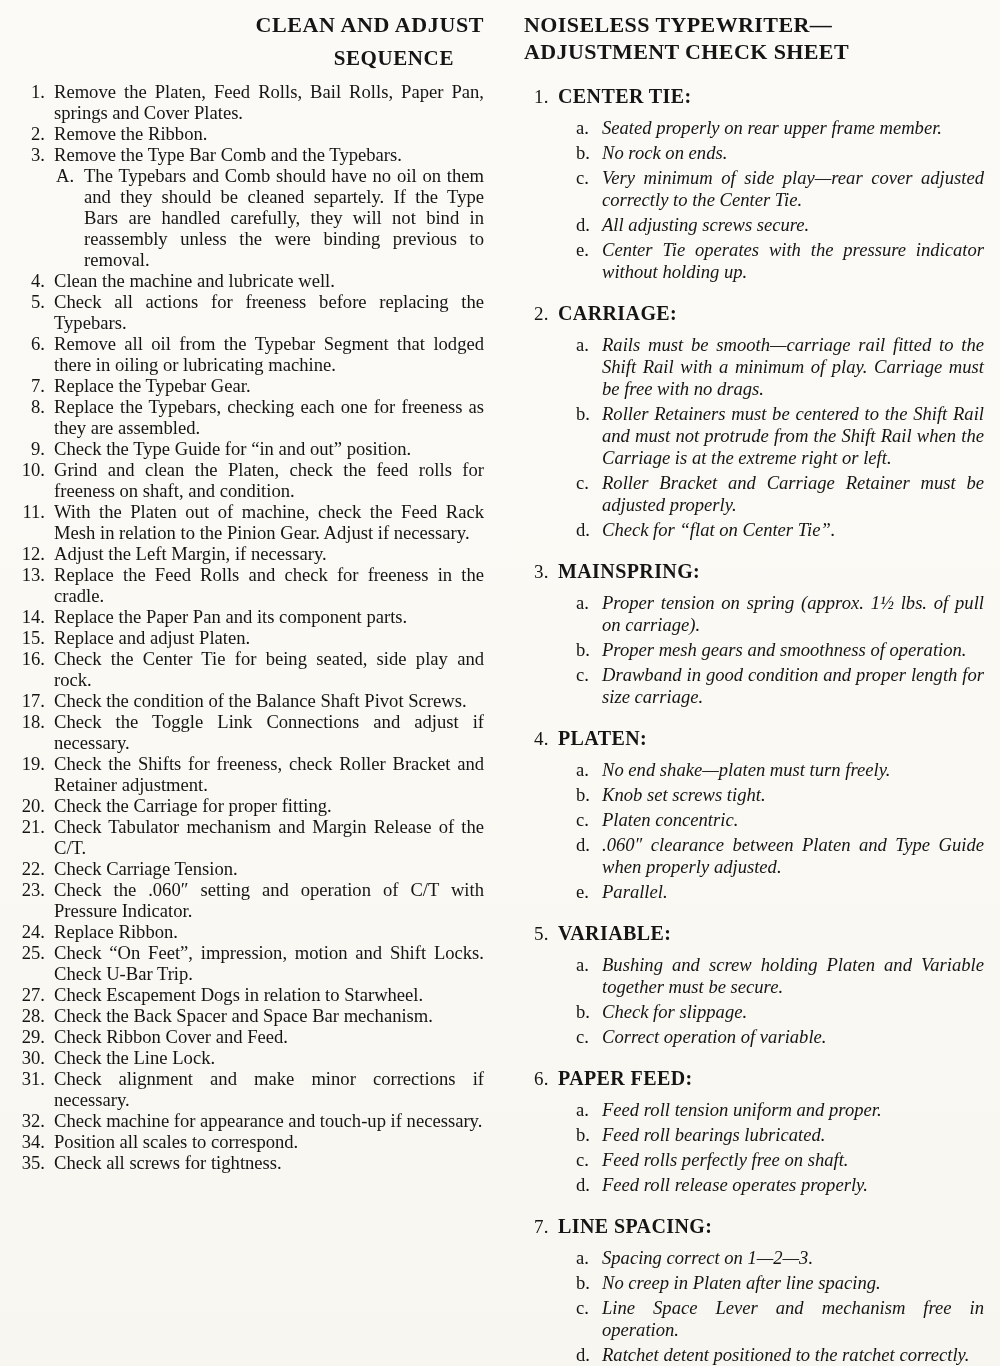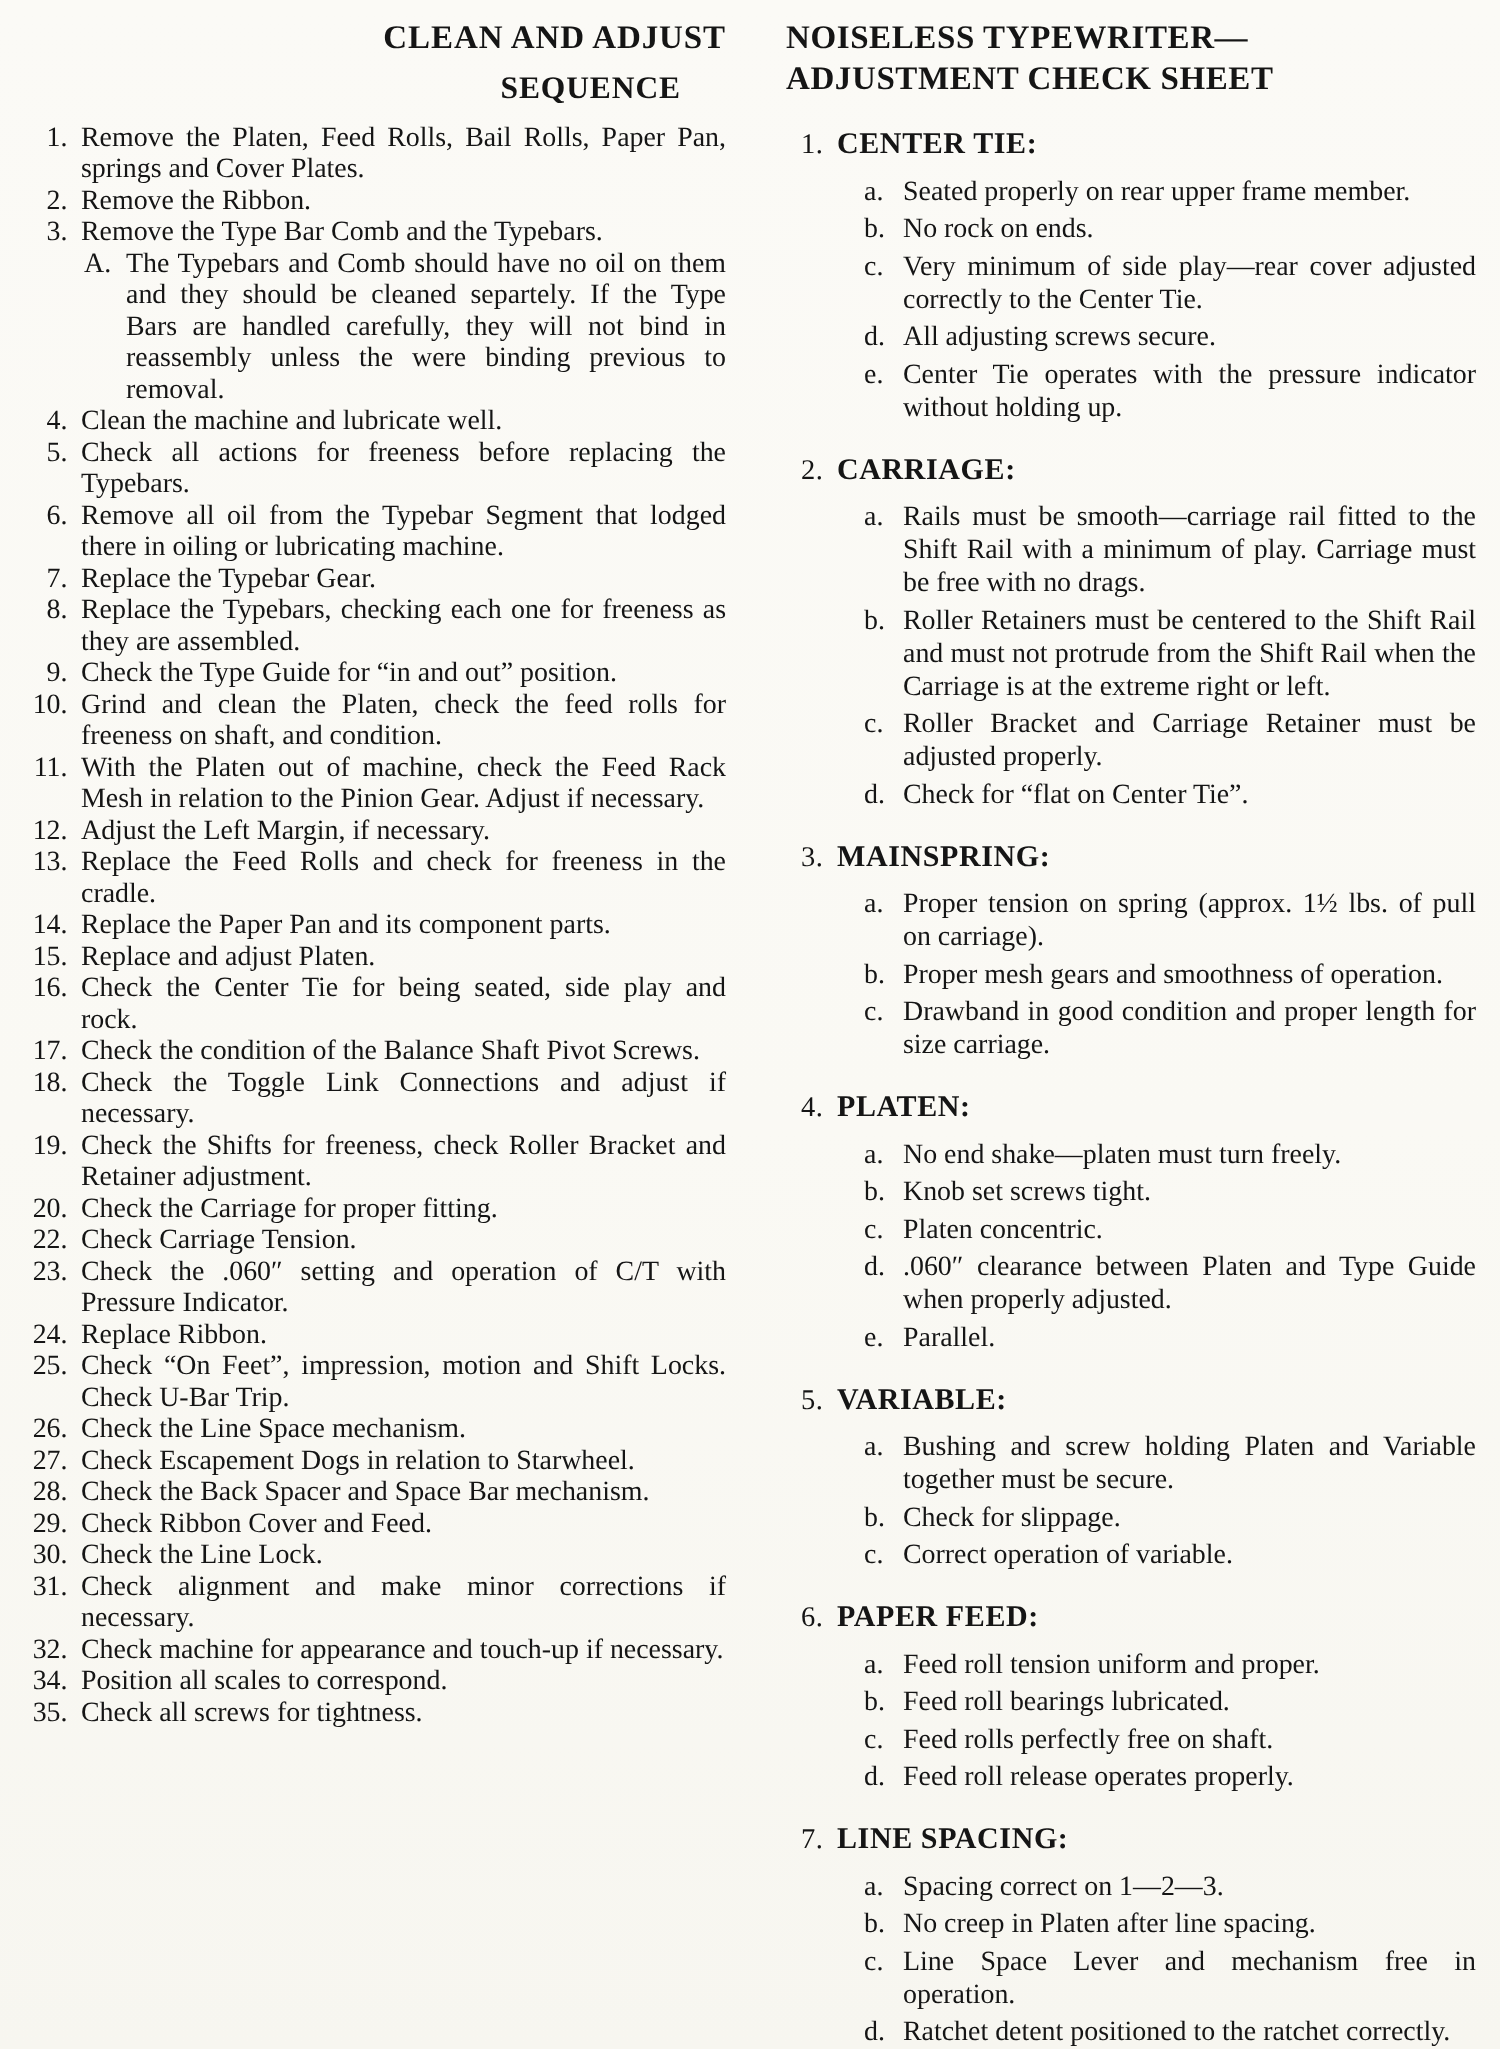--- a/index.html
+++ b/index.html
@@ -42,21 +42,21 @@
   .seq-sub .txt{flex:1;text-align:justify;}
 
   
   .rtitle{font-size:22px;font-weight:bold;letter-spacing:.4px;line-height:1.22;}
   .check-section{margin-top:19px;}
   .sec-head{display:flex;font-size:20px;font-weight:bold;letter-spacing:.4px;line-height:23px;}
   .sec-head .num{flex:0 0 34px;text-align:right;padding-right:9px;box-sizing:border-box;font-weight:normal;font-size:19px;}
   .sec-items{margin-left:52px;margin-top:9px;}
   .check-item{display:flex;font-size:18.6px;line-height:22px;margin-bottom:3px;}
   .check-item .letter{flex:0 0 26px;}
-  .check-item .txt{flex:1;text-align:justify;}
+  .check-item .txt{flex:1;text-align:justify;font-style:italic;}
 </style>
 </head>
 <body>
 
 <div class="page">
 
   <div class="col col-left">
     <div class="col-title">CLEAN AND ADJUST</div>
     <div class="col-subtitle">SEQUENCE</div>
     <div id="left-list">
@@ -138,38 +138,38 @@
         </div>
         <div class="seq-item">
           <span class="num">19.</span>
           <span class="txt">Check the Shifts for freeness, check Roller Bracket and Retainer adjustment.</span>
         </div>
         <div class="seq-item">
           <span class="num">20.</span>
           <span class="txt">Check the Carriage for proper fitting.</span>
         </div>
         <div class="seq-item">
+          <span class="num">21.</span>
+          <span class="txt">Check Tabulator mechanism and Margin Release of the C/T.</span>
+        </div>
+        <div class="seq-item">
           <span class="num">22.</span>
           <span class="txt">Check Carriage Tension.</span>
         </div>
         <div class="seq-item">
           <span class="num">23.</span>
           <span class="txt">Check the .060″ setting and operation of C/T with Pressure Indicator.</span>
         </div>
         <div class="seq-item">
           <span class="num">24.</span>
           <span class="txt">Replace Ribbon.</span>
         </div>
         <div class="seq-item">
           <span class="num">25.</span>
           <span class="txt">Check “On Feet”, impression, motion and Shift Locks.  Check U-Bar Trip.</span>
-        </div>
-        <div class="seq-item">
-          <span class="num">26.</span>
-          <span class="txt">Check the Line Space mechanism.</span>
         </div>
         <div class="seq-item">
           <span class="num">27.</span>
           <span class="txt">Check Escapement Dogs in relation to Starwheel.</span>
         </div>
         <div class="seq-item">
           <span class="num">28.</span>
           <span class="txt">Check the Back Spacer and Space Bar mechanism.</span>
         </div>
         <div class="seq-item">

